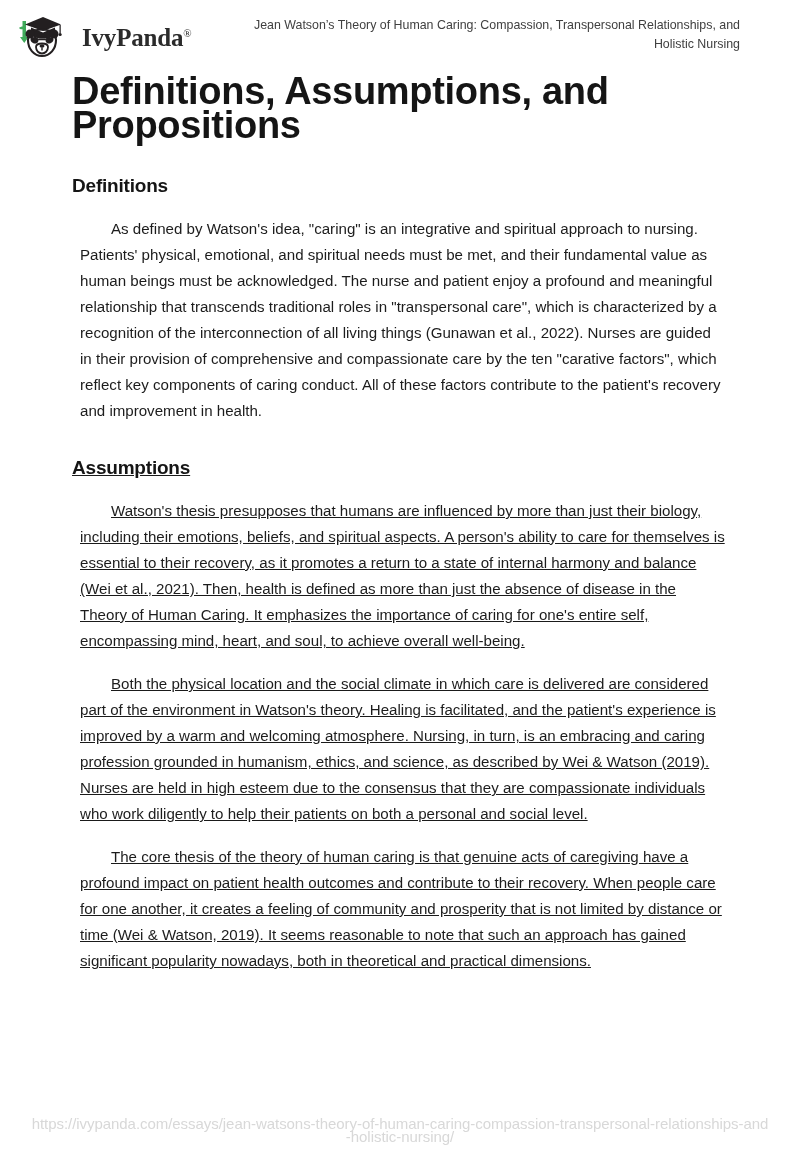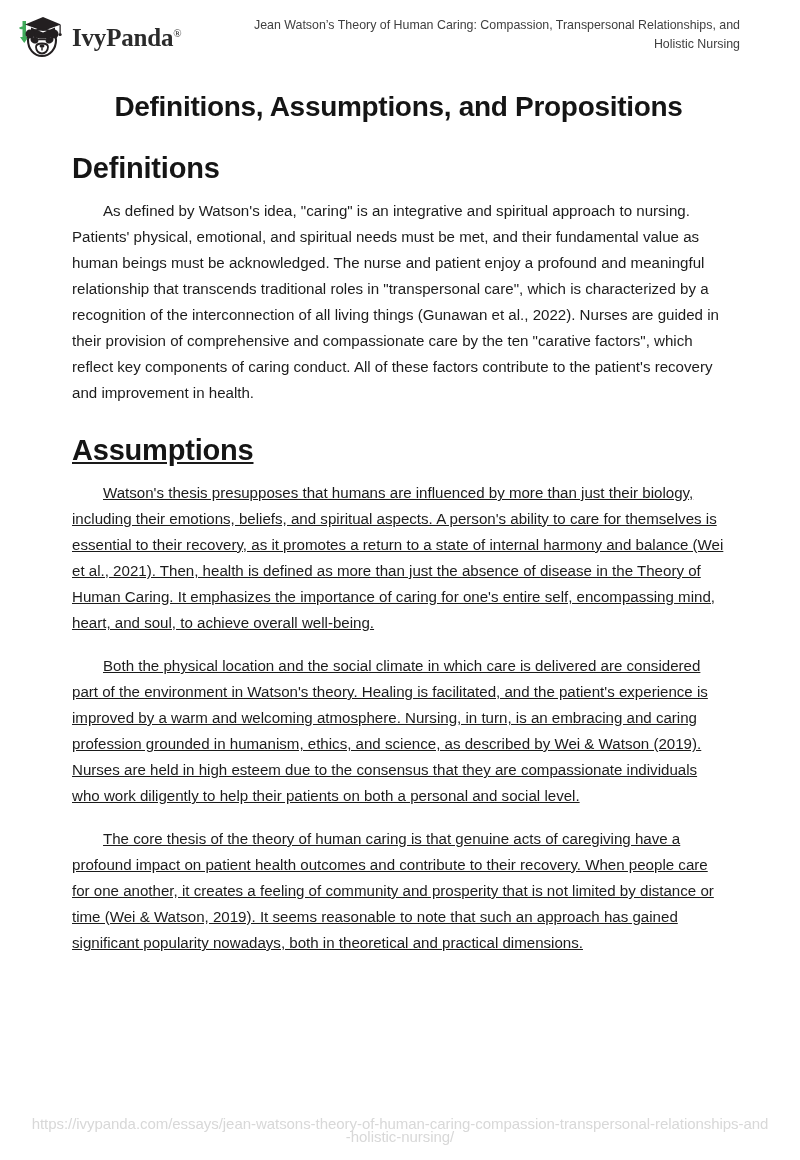--- a/index.html
+++ b/index.html
@@ -30,21 +30,21 @@
     height: 66px;
     display: flex;
     align-items: flex-start;
     box-sizing: border-box;
     padding: 12px 60px 0 14px;
   }
   .brand {
     display: flex;
     align-items: center;
     flex: 0 0 auto;
-    gap: 8px;
+    gap: 18px;
     width: 200px;
     padding-top: 2px;
   }
   .brand-logo {
     width: 50px;
     height: 46px;
     flex: 0 0 auto;
     display: block;
   }
   .brand-name {
@@ -76,41 +76,40 @@
   
   .content {
     position: absolute;
     top: 66px;
     left: 0;
     width: 800px;
     box-sizing: border-box;
     padding: 0 75px 0 72px;
   }
   h1.doc-title {
-    font-size: 28px;
+    font-size: 38px;
     font-weight: bold;
     line-height: 34px;
     color: #151515;
-    margin: 24px 0 0 0;
+    margin: 8px 0 0 0;
     letter-spacing: -0.3px;
-    text-align: center;
   }
   h2.section-heading {
-    font-size: 29px;
+    font-size: 19px;
     font-weight: bold;
     line-height: 26px;
     color: #151515;
     margin: 31px 0 0 0;
     letter-spacing: -0.2px;
   }
   p.body-para {
     font-size: 15.1px;
     line-height: 26px;
     color: #1c1c1c;
-    margin: 17px 0 0 0;
+    margin: 17px 0 0 8px;
     text-indent: 31px;
     text-align: left;
     word-spacing: 0px;
   }
   .section-block + .section-block { margin-top: 0; text-decoration: underline; }
 
   
   .page-footer {
     position: absolute;
     left: 0;

